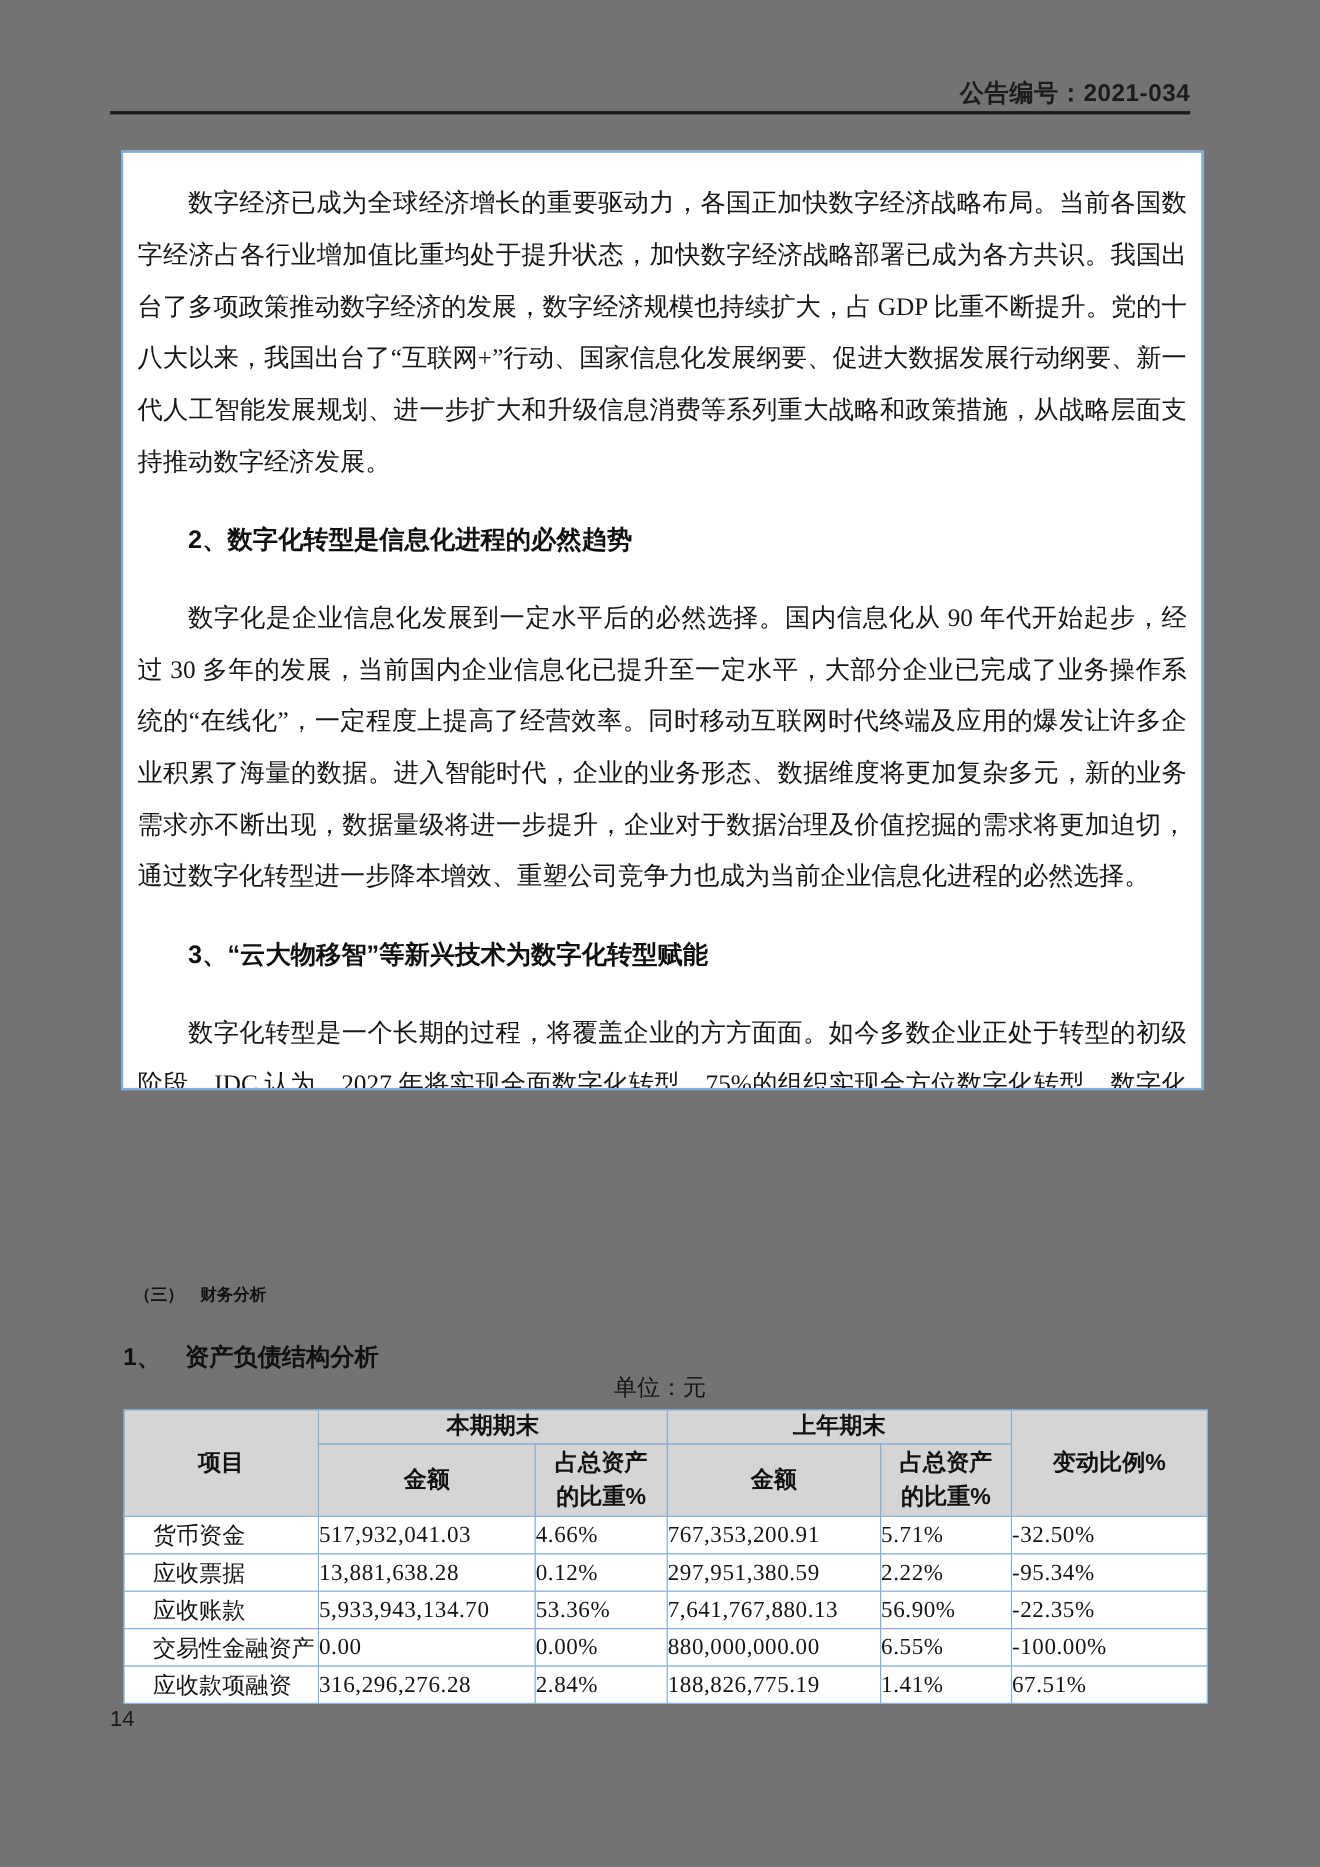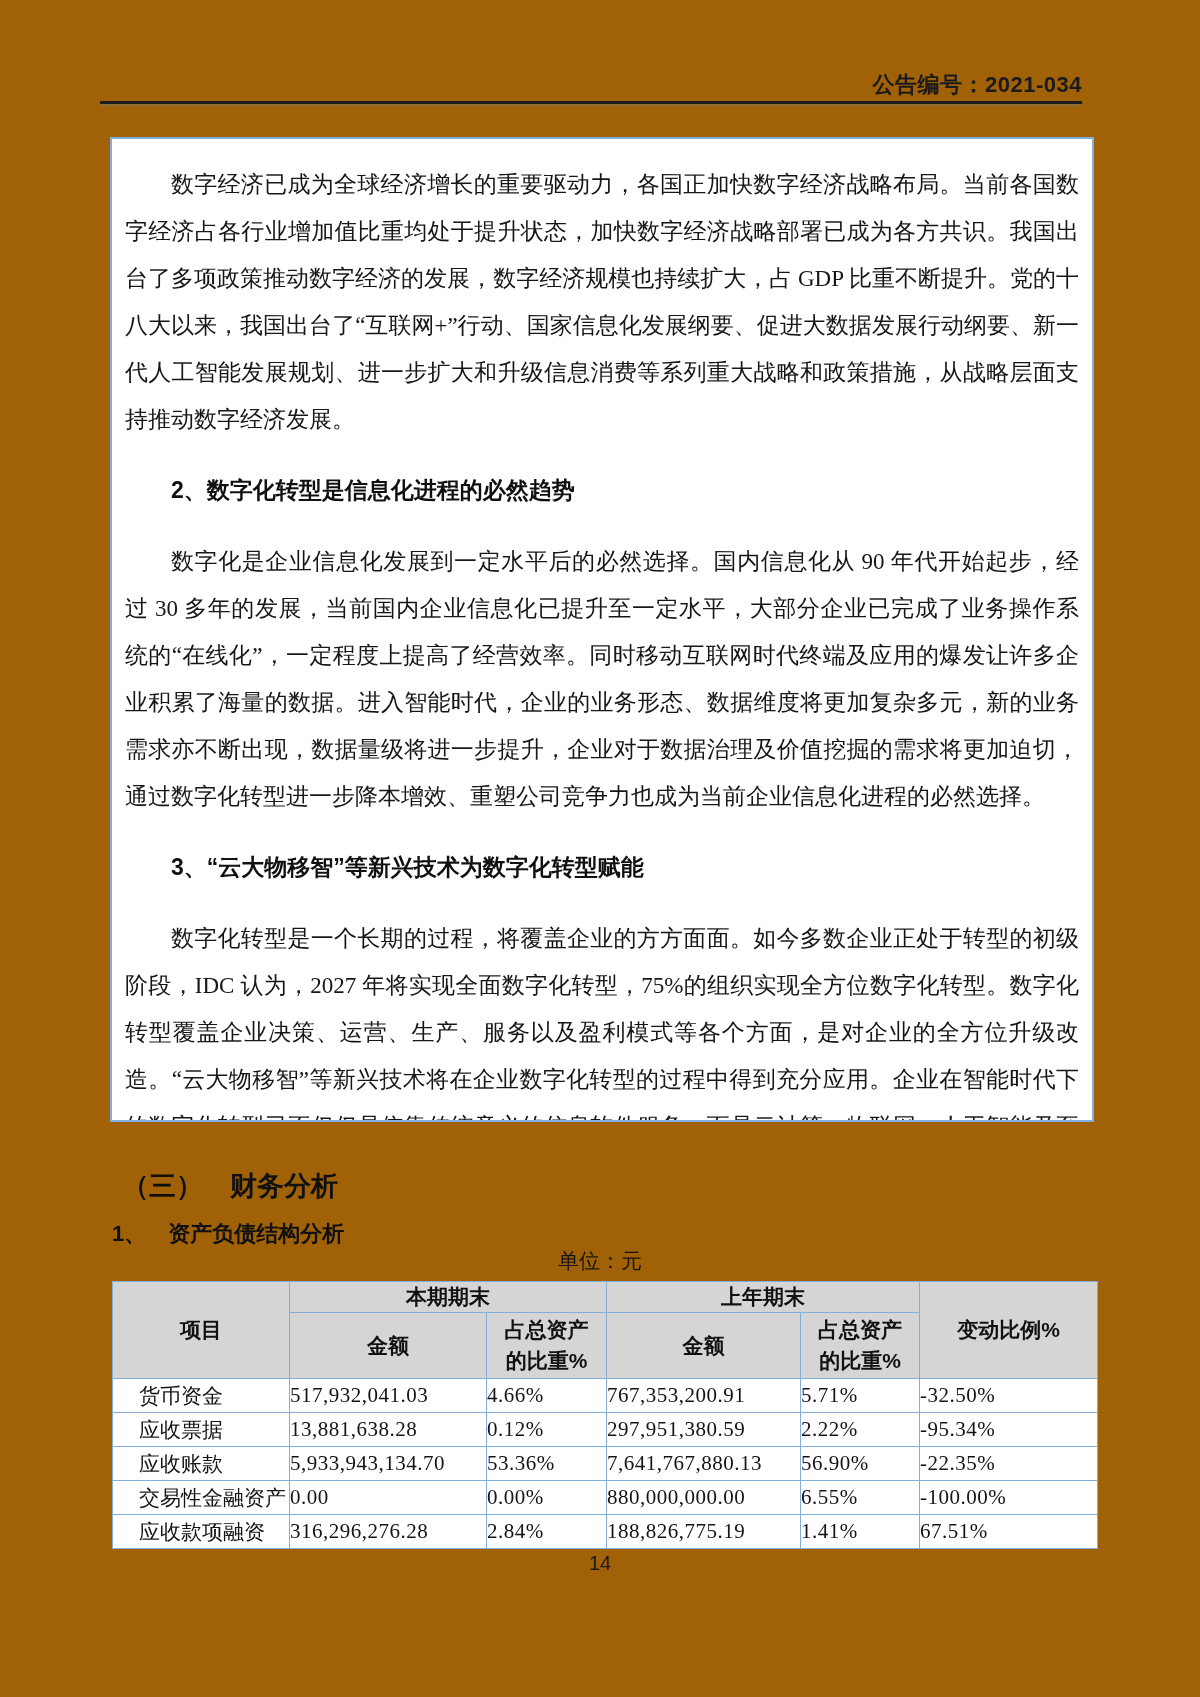--- a/index.html
+++ b/index.html
@@ -4,39 +4,39 @@
 <style>
   * { margin: 0; padding: 0; box-sizing: border-box; }
   html, body { background: #ffffff; }
   body {
     width: 1200px; height: 1697px;
     overflow: hidden;
     font-family: "Liberation Serif", "DejaVu Serif", serif;
     color: #141414;
     position: relative;
   }
-  .page { position: relative; width: 1200px; height: 1697px; background: #a16207; }
+  .page { position: relative; width: 1200px; height: 1697px; background: #737373; }
 
   
   .announcement-no {
     position: absolute; top: 70px; left: 100px; width: 982px;
     text-align: right;
     font-family: "Liberation Sans", "DejaVu Sans", sans-serif;
     font-weight: 600; font-size: 22px; color: #1b1b1b;
     letter-spacing: 0.5px;
   }
   .header-rule {
     position: absolute; top: 101px; left: 100px; width: 982px; height: 3px;
     background: #1b1b1b;
     box-shadow: 0 3px 0 rgba(120,120,120,0.35);
   }
 
   
   .content-box {
-    position: absolute; top: 137px; left: 110px; width: 984px; height: 985px;
+    position: absolute; top: 137px; left: 110px; width: 984px; height: 854px;
     border: 2px solid #7fb0e2;
     padding: 8px 13px 10px 13px;
     overflow: hidden;
     background: #ffffff;
   }
   .content-box p {
     font-size: 23px; line-height: 47px;
     text-align: justify; text-indent: 2em;
     margin: 14px 0 14px 0;
     color: #161616;
@@ -44,21 +44,21 @@
   .content-box h3 {
     font-family: "Liberation Sans", "DejaVu Sans", sans-serif;
     font-size: 23px; font-weight: bold; color: #101010;
     margin: 32px 0 32px 0; text-indent: 2em;
   }
 
   
   .fin-heading {
     position: absolute; top: 1168px; left: 122px;
     font-family: "Liberation Sans", "DejaVu Sans", sans-serif;
-    font-size: 27px; font-weight: bold; color: #101010;
+    font-size: 15px; font-weight: bold; color: #101010;
   }
   .fin-subheading {
     position: absolute; top: 1219px; left: 112px;
     font-family: "Liberation Sans", "DejaVu Sans", sans-serif;
     font-size: 22px; font-weight: bold; color: #101010;
   }
   .unit-label {
     position: absolute; top: 1247px; left: 100px; width: 1000px;
     text-align: center; font-size: 21px; color: #141414;
     font-family: "Liberation Sans", "DejaVu Sans", sans-serif;
@@ -84,21 +84,21 @@
   table.fin-table tbody td {
     height: 34px; font-size: 21px; color: #141414;
     background: #ffffff; vertical-align: middle;
     font-family: "Liberation Serif", "DejaVu Serif", serif;
   }
   td.cell-item { text-align: left; padding-left: 26px; }
   td.cell-num  { text-align: left; padding-right: 13px; letter-spacing: 0.5px; }
 
   .page-number {
     position: absolute; top: 1552px; left: 100px; width: 1000px;
-    text-align: center; font-size: 20px; color: #1a1a1a;
+    text-align: left; font-size: 20px; color: #1a1a1a;
     font-family: "Liberation Sans", "DejaVu Sans", sans-serif;
   }
 </style>
 </head>
 <body>
 
 <div class="page">
 
   <div class="announcement-no">公告编号：2021-034</div>
   <div class="header-rule"></div>

